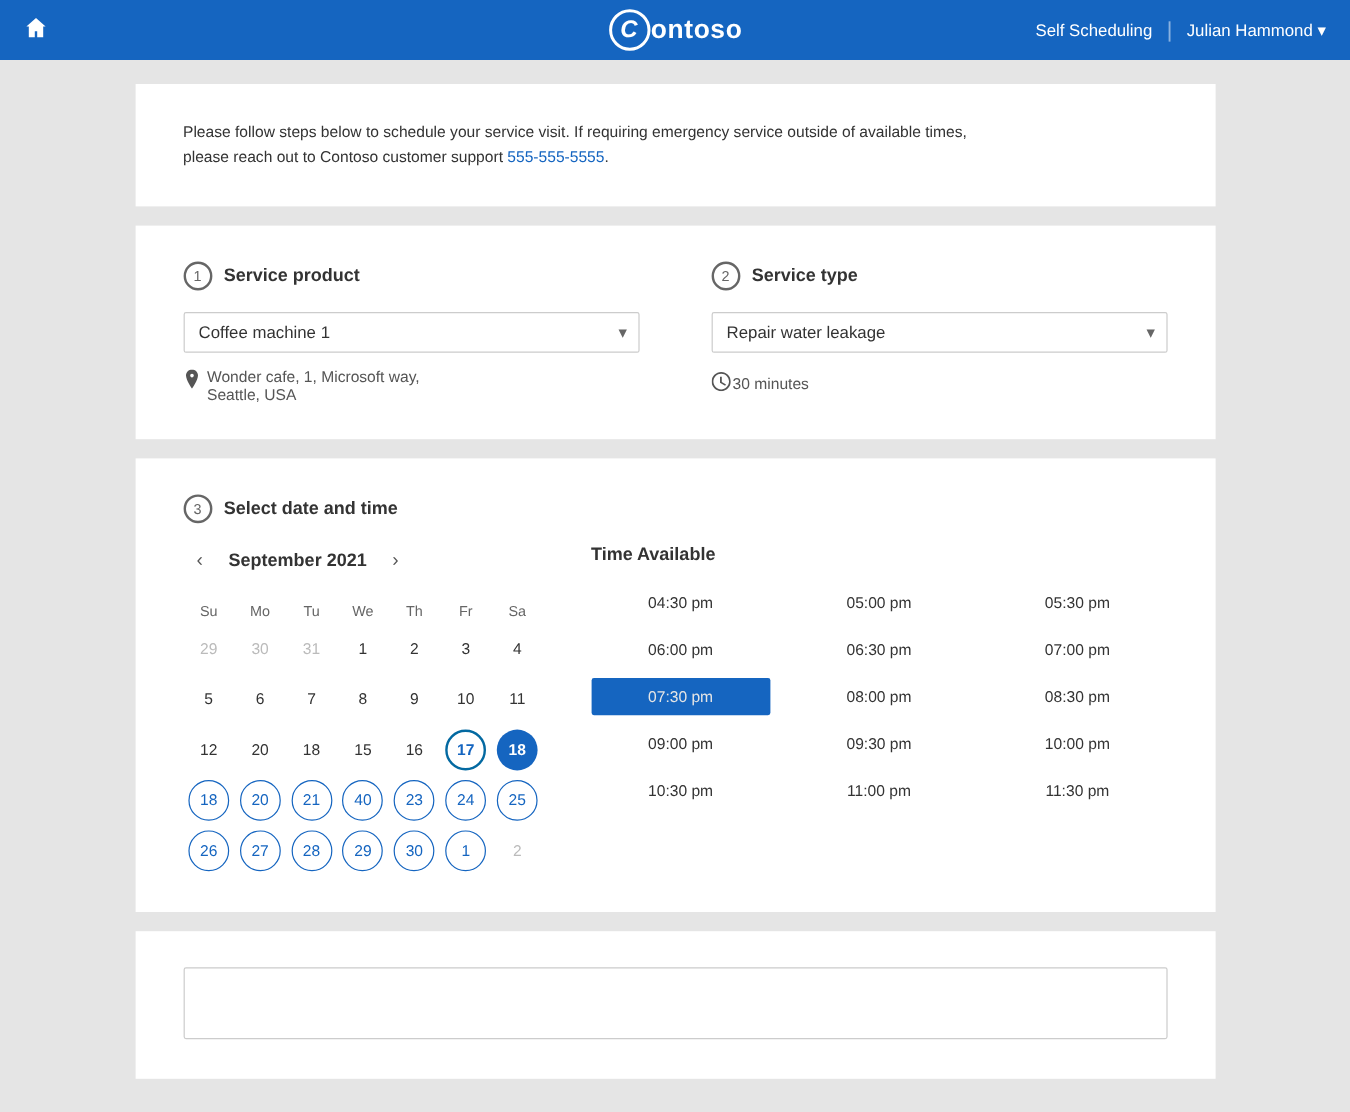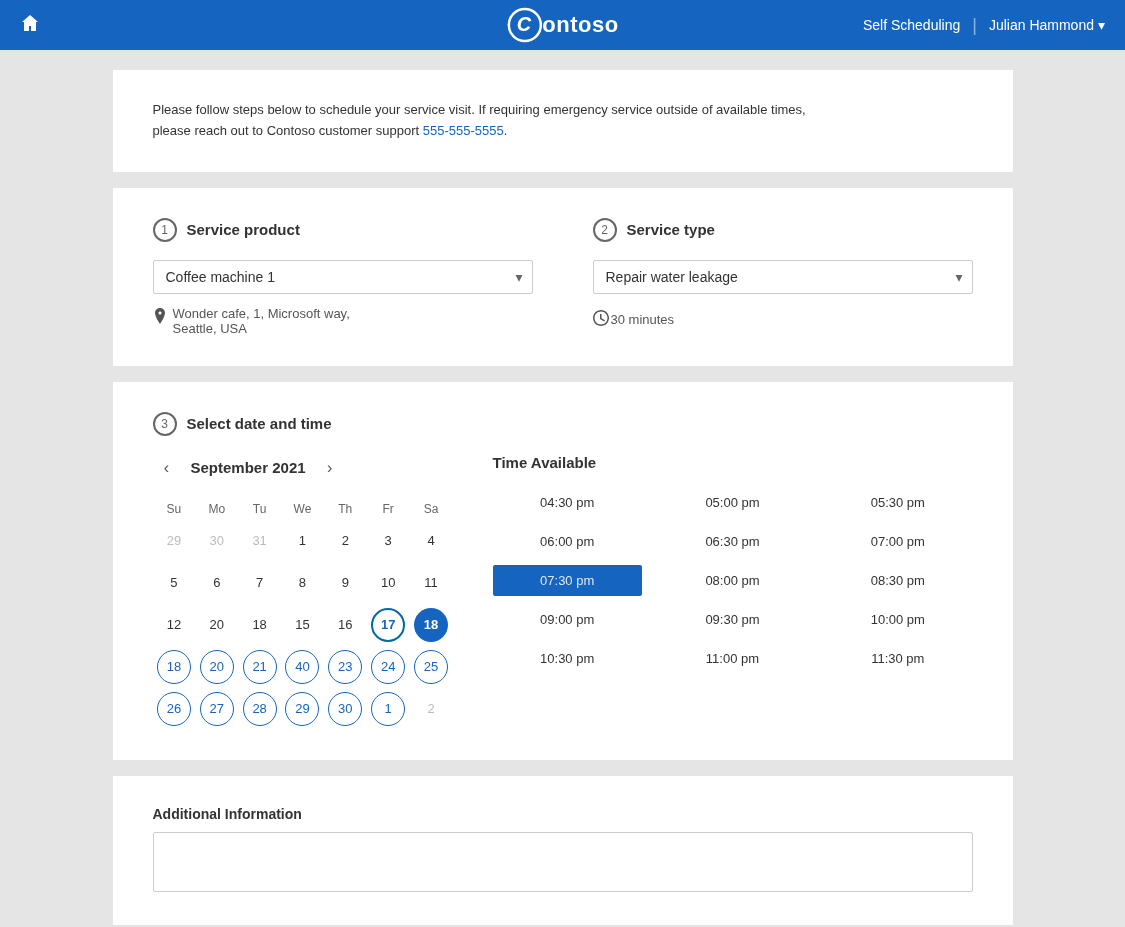--- a/index.html
+++ b/index.html
@@ -572,21 +572,20 @@
             <div class="time-slot">10:00 pm</div>
             <div class="time-slot">10:30 pm</div>
             <div class="time-slot">11:00 pm</div>
             <div class="time-slot">11:30 pm</div>
           </div>
       </div>
     </div>
   </div>
 
   <div class="card">
-    <div class="additional-info-label">Additional Information</div>
     <textarea class="additional-textarea" placeholder="" style=""></textarea>
   </div>
 
   <div class="book-btn-wrapper">
     <button class="book-btn">Book</button>
   </div>
 
 </div>
 
 </body></html>

